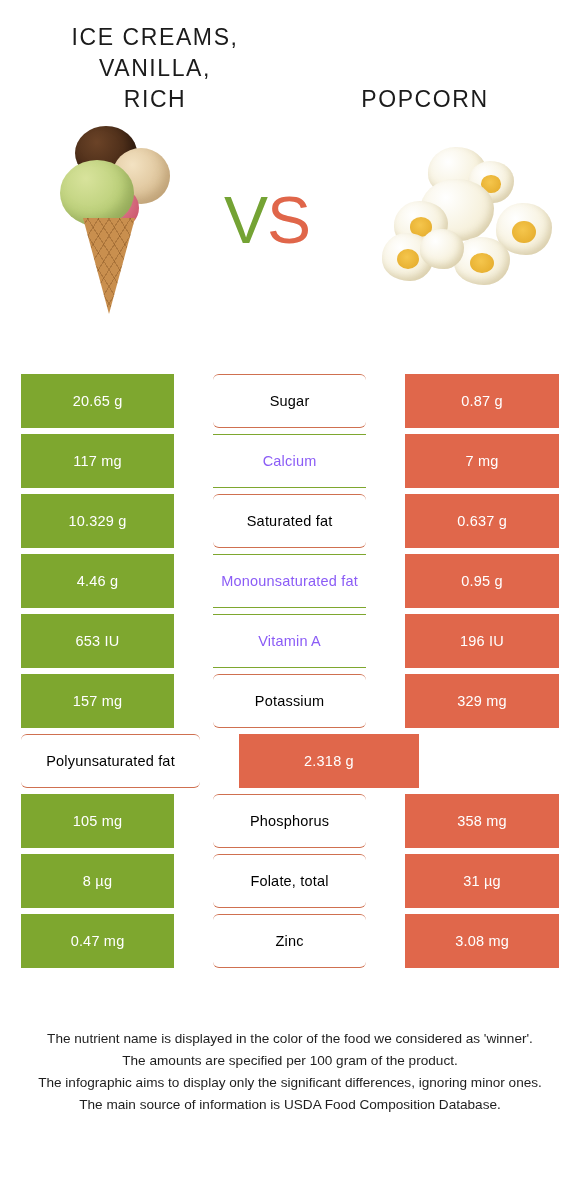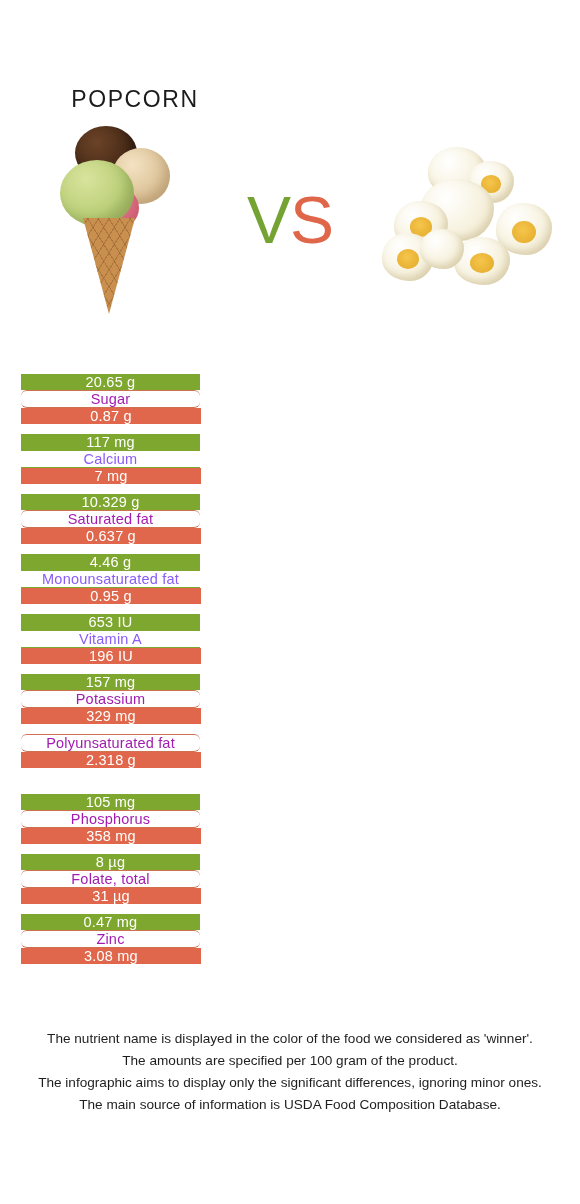--- a/index.html
+++ b/index.html
@@ -71,21 +71,20 @@
     display: flex;
     align-items: center;
     justify-content: center;
     position: relative;
   }
   .vs-cell {
     width: 132px;
     height: 215px;
     display: flex;
     align-items: center;
-    justify-content: center;
   }
   .vs-text {
     font-family: "Liberation Sans", sans-serif;
     font-size: 66px;
     font-weight: 400;
     line-height: 1;
     letter-spacing: -1px;
     user-select: none;
   }
   .vs-v { color: #74a334; }
@@ -165,23 +164,24 @@
 
   
   .table {
     position: absolute;
     left: 21px;
     top: 374px;
     width: 538px;
   }
   .trow {
     display: flex;
-    flex-direction: column;
+    flex-direction: row;
     height: 54px;
     margin-bottom: 6px;
+    gap: 39px;
   }
   .cell {
     display: flex;
     align-items: center;
     justify-content: center;
     box-sizing: border-box;
     font-size: 14.5px;
     letter-spacing: 0.2px;
   }
   .cell-left {
@@ -202,21 +202,21 @@
     font-size: 14.5px;
   }
   .cell-mid.win-green {
     border-top-color: #7ea72f;
     border-bottom-color: #7ea72f;
     color: #8b5cf6;
   }
   .cell-mid.win-orange {
     border-top-color: #cf7050;
     border-bottom-color: #cf7050;
-    color: #a21caf;
+    color: #000000;
     border-radius: 6px;
   }
 
   
   .footer {
     position: absolute;
     left: 0;
     top: 1028px;
     width: 580px;
     text-align: center;
@@ -227,20 +227,25 @@
     box-sizing: border-box;
   }
   .footer p { margin: 0; }
 </style>
 </head>
 <body>
 
 <div class="page">
 
   <div class="header">
+    <div class="header-col left">
+      <h1 class="food-title">ICE CREAMS,
+VANILLA,
+RICH</h1>
+    </div>
     <div class="header-col right">
       <h1 class="food-title right-title">POPCORN</h1>
     </div>
   </div>
 
   <div class="visual-row">
 
     <div class="visual-cell">
       <div class="icecream">
         <div class="scoop scoop-choco"></div>

